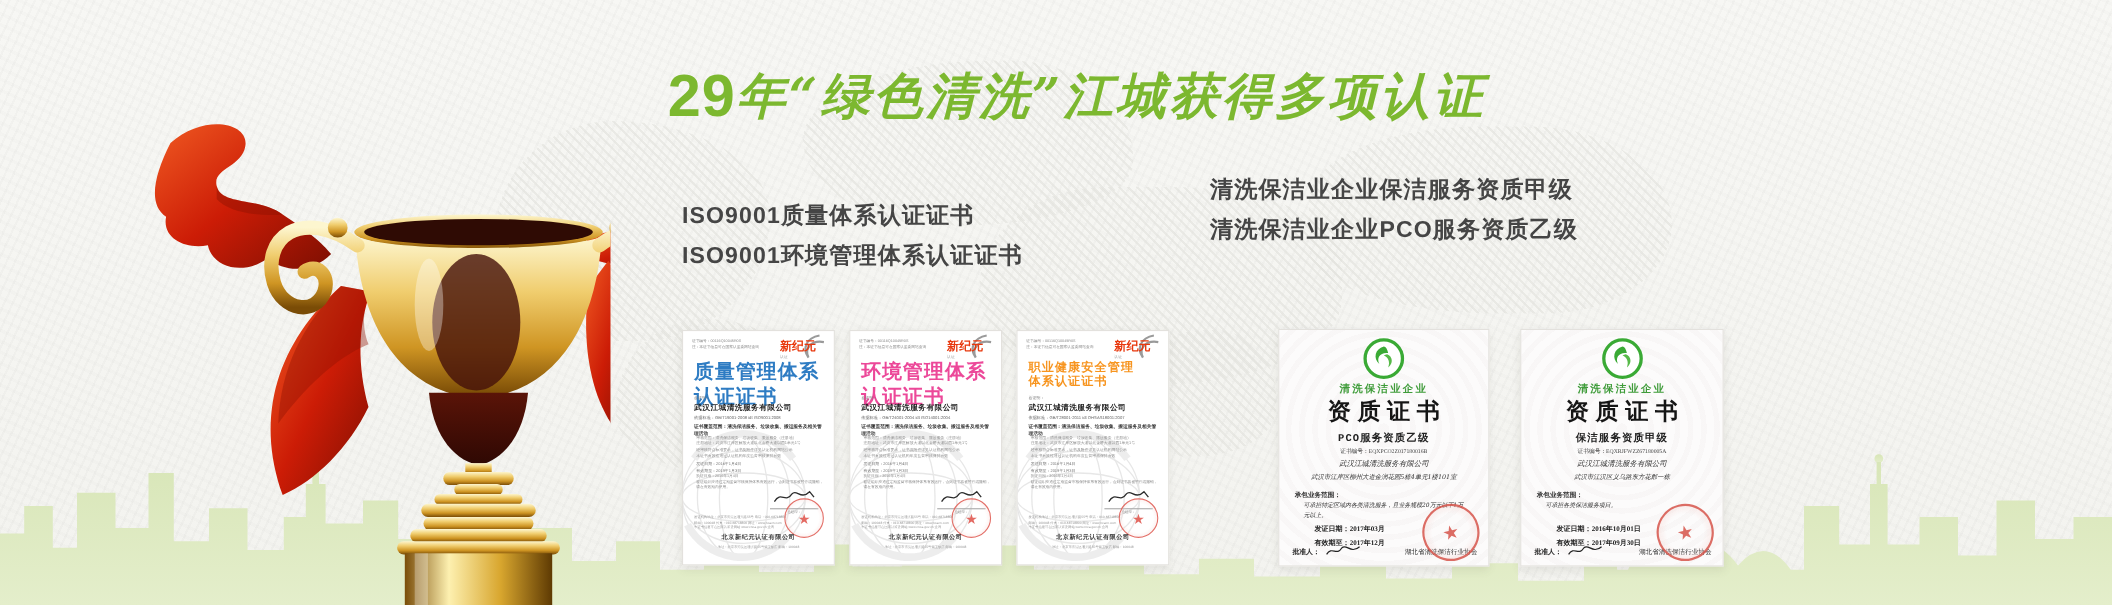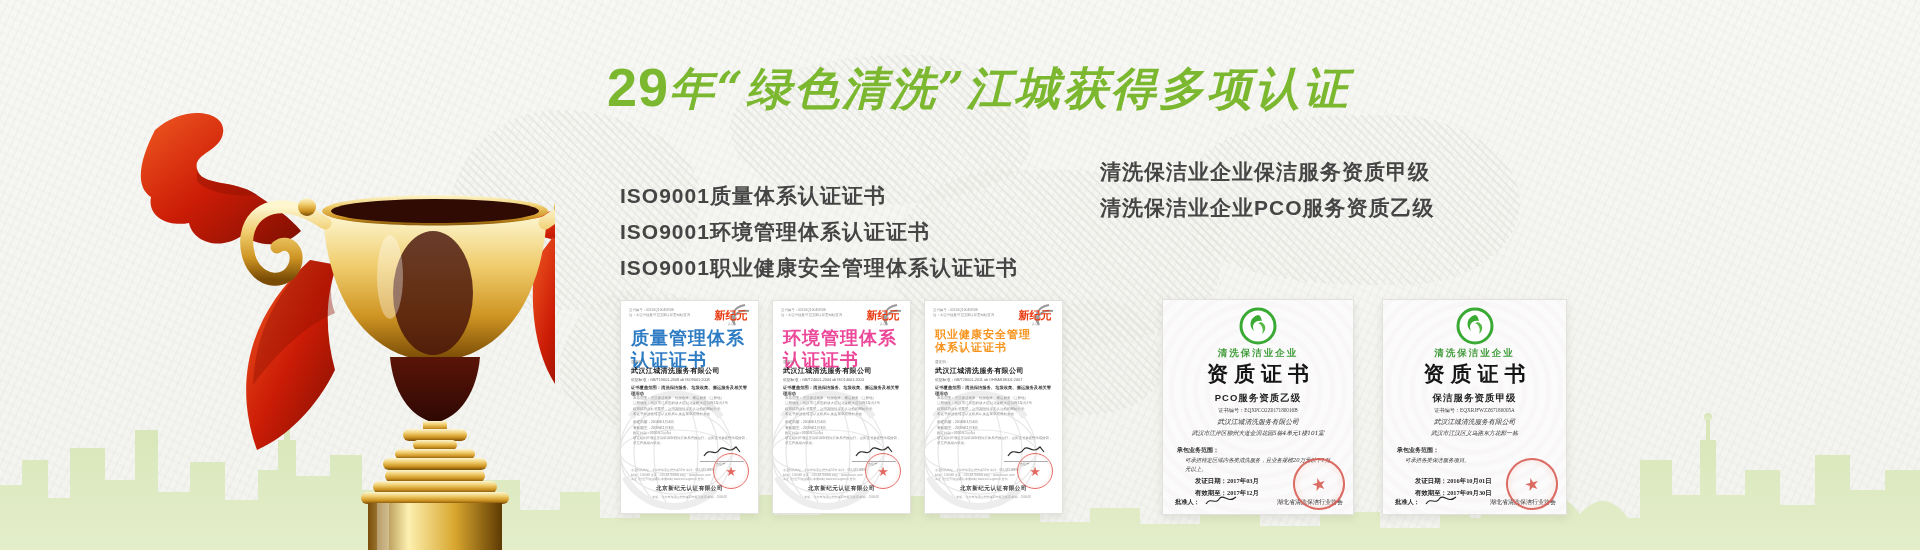--- a/index.html
+++ b/index.html
@@ -22,21 +22,21 @@
   .title .rest{font-size:45px;}
   
   .hl{position:absolute;z-index:4;font-size:21px;font-weight:bold;color:#454545;letter-spacing:1px;white-space:nowrap;}
   .hl.l{left:620px;margin-top:24px;} .hl.r{left:1100px;}
   
   .cert{position:absolute;z-index:5;background:#fff;border:1px solid #e3e1dd;
     box-shadow:0 3px 8px rgba(90,90,70,.12);overflow:hidden;}
   .iso{width:137px;height:212px;top:300px;}
   .iso>*{position:absolute;z-index:1;}
   .iso .hdr{top:7px;left:8px;font-size:3.4px;color:#8a8a8a;line-height:1.5;width:80px;}
-  .iso .logo{top:4px;right:5px;width:44px;height:26px;text-align:center;}
+  .iso .logo{top:4px;right:5px;width:44px;height:26px;text-align:left;}
   .iso .logo .cn{font-size:11px;font-weight:bold;color:#e8380d;letter-spacing:0;font-family:"Liberation Serif",serif;position:relative;z-index:1;}
   .iso .logo .sub{display:block;font-size:3.5px;color:#9a9a9a;margin-top:-1px;}
   .iso .logo svg{position:absolute;right:2px;top:-2px;z-index:0;}
   .iso .ttl{top:27px;left:10px;font-size:18px;font-weight:bold;line-height:1.22;letter-spacing:1px;}
   .iso .ttl.small{font-size:11px;}
   .iso .lab{top:59px;left:10px;font-size:3.6px;color:#777;}
   .iso .comp{top:65px;left:10px;font-size:7px;font-weight:bold;color:#1d1d1d;letter-spacing:.4px;}
   .iso .std{top:76px;left:10px;font-size:3.8px;color:#666;}
   .iso .scope{top:84px;left:10px;width:118px;font-size:4.3px;font-weight:bold;color:#3a3a3a;line-height:1.5;}
   .iso .body{top:95px;left:12px;width:116px;font-size:3.5px;color:#8d8d8d;line-height:1.55;}
@@ -53,21 +53,21 @@
   .iso .globe{z-index:0;left:-10px;top:86px;opacity:.5;}
   
   .zz{width:190px;height:214px;top:299px;background:#fcfbfb;
     background-image:repeating-radial-gradient(circle at 50% 42%,rgba(185,165,165,.05) 0 5px,rgba(255,255,255,0) 5px 12px);}
   .zz>*{position:absolute;z-index:1;}
   .zz .alogo{top:7px;left:50%;transform:translateX(-50%);}
   .zz .org{top:47px;width:100%;text-align:center;font-family:"Liberation Serif",serif;font-weight:bold;
     font-size:9.5px;color:#3f9c3a;letter-spacing:2px;}
   .zz .big{top:60px;width:100%;text-align:center;font-family:"Liberation Serif",serif;font-weight:900;
     font-size:21px;color:#151515;letter-spacing:6px;text-indent:6px;}
-  .zz .grade{top:92px;width:100%;text-align:center;font-family:Liberation Sans, sans-serif;font-weight:bold;
+  .zz .grade{top:92px;width:100%;text-align:center;font-family:Liberation Mono, monospace;font-weight:bold;
     font-size:9.5px;color:#222;letter-spacing:1px;}
   .zz .no{top:107px;width:100%;text-align:center;font-size:5.2px;color:#444;font-family:"Liberation Serif",serif;}
   .zz .comp{top:117px;width:100%;text-align:center;font-size:6.8px;color:#333;font-style:italic;font-family:"DejaVu Serif",serif;}
   .zz .addr{top:129px;width:100%;text-align:center;font-size:5.8px;color:#333;font-style:italic;font-family:"DejaVu Serif",serif;}
   .zz .sclab{top:146px;left:14px;font-size:6px;font-weight:bold;color:#333;font-family:"Liberation Serif",serif;}
   .zz .sctxt{top:156px;left:22px;width:150px;font-size:5.4px;color:#333;font-family:"DejaVu Serif",serif;font-style:italic;line-height:1.6;}
   .zz .issue{top:177px;left:32px;font-size:6.4px;font-weight:bold;color:#222;font-family:"Liberation Serif",serif;}
   .zz .valid{top:189px;left:32px;font-size:6.4px;font-weight:bold;color:#222;font-family:"Liberation Serif",serif;}
   .zz .aprow{bottom:7px;left:12px;right:10px;display:flex;align-items:flex-end;gap:4px;}
   .zz .aprow .al{font-size:6.2px;font-weight:bold;color:#222;font-family:"Liberation Serif",serif;}
@@ -157,21 +157,20 @@
     <rect x="283" y="478" width="134" height="47" fill="url(#goldH)"></rect>
     <rect x="292" y="478" width="12" height="47" fill="#ffffff" opacity=".3"></rect>
   </svg>
 
   <h1 class="title" style="margin: 0px; color: rgb(124, 184, 47);">
     <span class="num">29</span><span class="rest">年“绿色清洗”江城获得多项认证</span>
   </h1>
 
   <div class="hl l" style="top:158px;">ISO9001质量体系认证证书</div>
   <div class="hl l" style="top:194px;">ISO9001环境管理体系认证证书</div>
-  <div class="hl l" style="top:230px;">ISO9001职业健康安全管理体系认证证书</div>
   <div class="hl r" style="top:158px;">清洗保洁业企业保洁服务资质甲级</div>
   <div class="hl r" style="top:194px;">清洗保洁业企业PCO服务资质乙级</div>
 
   <div class="cert iso" style="left:620px;">
     <svg class="globe" width="130" height="130" viewBox="0 0 130 130">
       <g stroke="#cfcfcf" fill="none" stroke-width="1.2">
         <circle cx="65" cy="65" r="56"></circle>
         <ellipse cx="65" cy="65" rx="56" ry="22"></ellipse>
         <ellipse cx="65" cy="65" rx="56" ry="42"></ellipse>
         <ellipse cx="65" cy="65" rx="22" ry="56"></ellipse>

